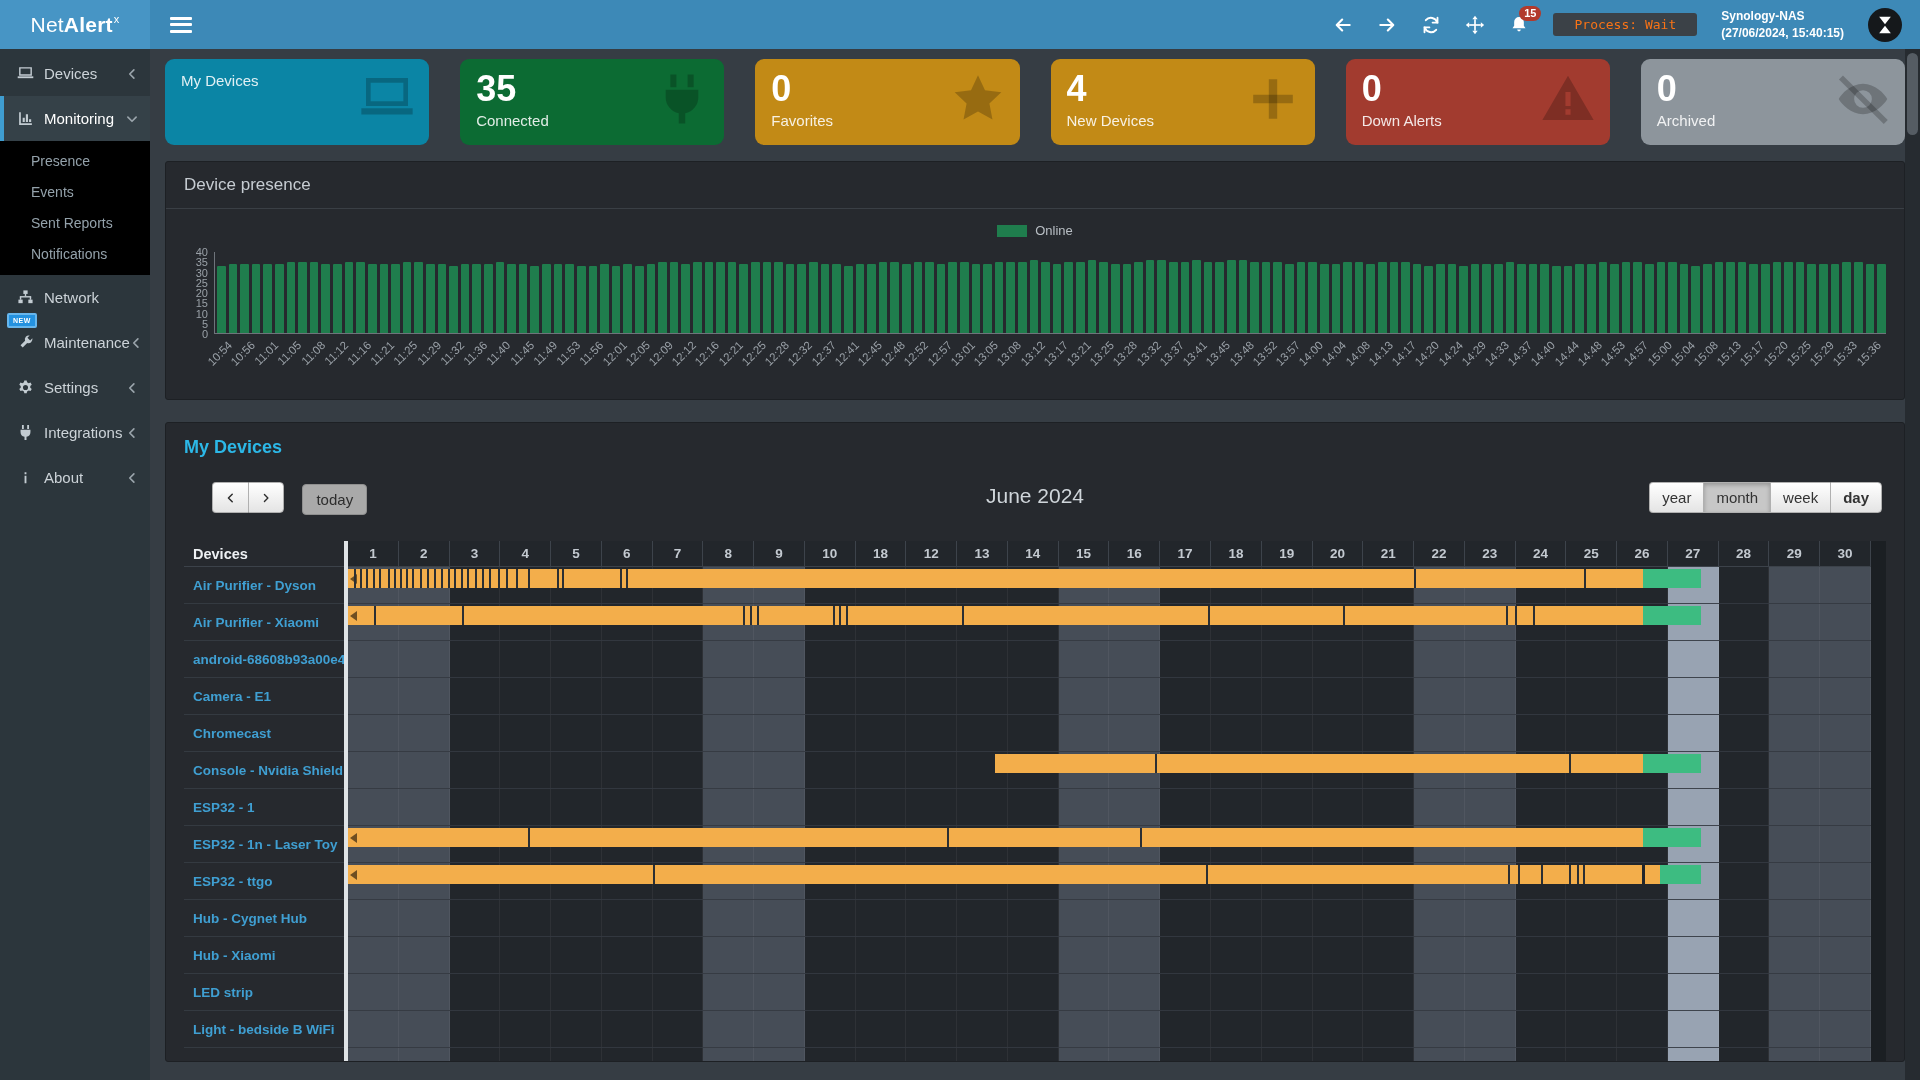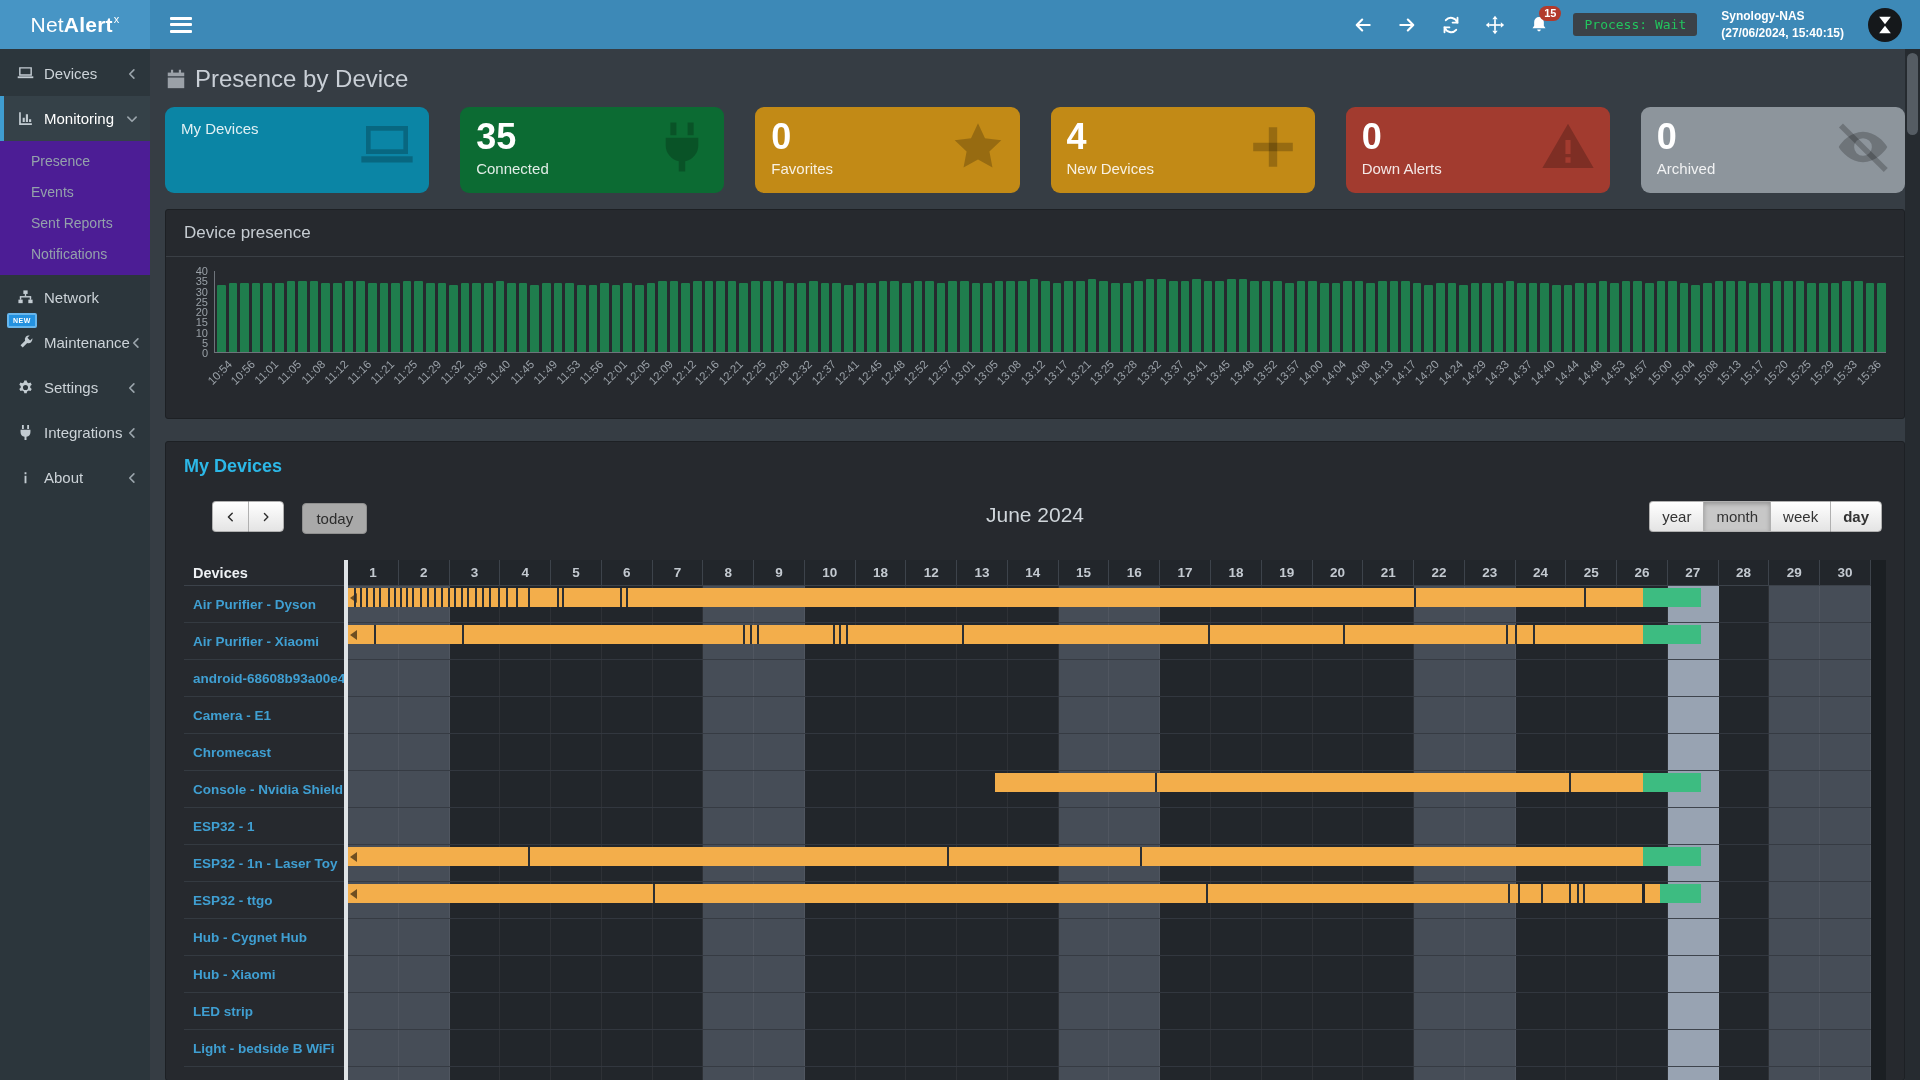--- a/index.html
+++ b/index.html
@@ -15,41 +15,41 @@
   .brand sup { font-size:11px; margin-left:1px; top:-6px; position:relative; }
   .nav-main { flex:1; display:flex; align-items:center; padding:0 18px 0 20px; }
   .hamburger { width:22px; height:16px; display:flex; flex-direction:column; justify-content:space-between; cursor:pointer; }
   .hamburger span { height:3px; background:#fff; border-radius:1px; }
   .nav-right { margin-left:auto; display:flex; align-items:center; gap:24px; }
   .nav-ic { width:20px; height:20px; color:#fff; cursor:pointer; position:relative; }
   .nav-ic svg { width:100%; height:100%; }
   .bell-wrap { position:relative; }
   .badge { position:absolute; top:-9px; right:-12px; background:#b23a2c; color:#fff; font-size:11px; font-weight:bold;
            padding:1px 5px; border-radius:8px; line-height:13px; }
-  .proc-box { background:#3b4147; border-radius:3px; padding:4px 11px; font-family:"DejaVu Sans Mono", monospace;
-              font-size:13px; color:#22c55e; }
+  .proc-box { background:#3b4147; border-radius:3px; padding:4px 21px; font-family:"DejaVu Sans Mono", monospace;
+              font-size:13px; color:#f97316; }
   .host-block { font-size:12px; font-weight:bold; line-height:1.35; text-align:left; }
   .avatar { width:34px; height:34px; border-radius:50%; background:#15181b; display:flex; align-items:center;
             justify-content:center; cursor:pointer; }
   .avatar svg { width:20px; height:20px; }
 
   
   .body-row { flex:1; display:flex; min-height:0; }
   .sidebar { width:150px; flex:none; background:#2c363c; color:#ccd3d8; padding-top:2px; }
   .content { flex:1; min-width:0; padding:10px 15px 0 15px; overflow:hidden; }
 
   
   .side-item { position:relative; height:45px; display:flex; align-items:center; padding:0 12px 0 17px;
                font-size:15px; cursor:pointer; }
   .side-item .side-icon { width:17px; height:17px; margin-right:10px; color:#c3ccd2; flex:none; }
   .side-icon svg, .chev svg { width:100%; height:100%; display:block; }
   .side-label { flex:1; white-space:nowrap; }
   .chev { width:12px; height:12px; color:#9aa4ab; flex:none; }
   .side-item.active { background:#354148; border-left:4px solid #3f9dd0; padding-left:13px; color:#fff; }
-  .submenu { background:#4c1d95; padding:4px 0 6px 0; }
+  .submenu { background:#000000; padding:4px 0 6px 0; }
   .sub-item { height:31px; display:flex; align-items:center; padding-left:31px; font-size:14px; color:#94a2ab; cursor:pointer; }
   .new-badge { position:absolute; left:7px; top:-7px; background:#2492e0; border:2px solid #67b6ec; color:#fff;
                font-size:7px; font-weight:bold; padding:2px 4px; border-radius:2px; letter-spacing:.5px; }
 
   
   .page-header { display:flex; align-items:center; gap:8px; margin:6px 0 14px 0; color:#c9cfd6; }
   .page-header .ph-icon { width:22px; height:22px; color:#9ba1a8; }
   .ph-icon svg { width:100%; height:100%; }
   .page-header h1 { font-size:24px; font-weight:normal; }
 
@@ -280,28 +280,20 @@
           <span class="chev">
             <svg viewBox="0 0 16 16" fill="none" stroke="currentColor" stroke-width="2.2" stroke-linecap="round" stroke-linejoin="round">
               <path d="M10.5 2.5 5 8l5.5 5.5"></path>
             </svg>
           </span>
         </div>
       </nav>
 
     <main class="content">
 
-      <div class="page-header">
-        <span class="ph-icon" id="ph-cal-icon"><svg viewBox="0 0 24 24" fill="currentColor">
-              <path d="M6.5 2h2.4v4.5H6.5zM15.1 2h2.4v4.5h-2.4z"></path>
-              <path d="M3 5h18v4H3z"></path>
-              <path d="M3 10.4h18V22H3z"></path>
-            </svg></span>
-        <h1>Presence by Device</h1>
-      </div>
 
       <div class="cards" id="cards">
           <div class="card" style="background: rgb(11, 133, 165);">
             <div class="card-label">My Devices</div>
             <span class="card-icon"><svg viewBox="0 0 24 24">
                 <path d="M4 4h16v10H4z" fill="none" stroke="currentColor" stroke-width="2"></path>
                 <path d="M1 16h22v2.6H1z" fill="currentColor"></path>
               </svg></span>
           </div>
           <div class="card" style="background: rgb(12, 107, 51);">
@@ -340,20 +332,24 @@
             <span class="card-icon"><svg viewBox="0 0 24 24" fill="currentColor">
                 <path fill-rule="evenodd" d="M12 5.5c5.2 0 9.2 4.3 10.4 6.5C21.2 14.2 17.2 18.5 12 18.5S2.8 14.2 1.6 12C2.8 9.8 6.8 5.5 12 5.5zm0 2.7A3.8 3.8 0 1 0 12 15.8 3.8 3.8 0 0 0 12 8.2z"></path>
                 <path d="M3.4 1.9 22.6 21l-1.7 1.7L1.7 3.6z"></path>
               </svg></span>
           </div>
         </div>
 
       <section class="panel presence-panel">
         <div class="panel-header">Device presence</div>
         <div class="panel-body">
+          <div class="legend">
+            <span class="swatch"></span>
+            <span>Online</span>
+          </div>
           <div class="chart">
             <div class="y-axis" id="y-axis">
                 <span class="ytick" style="top: 76px;">0</span>
                 <span class="ytick" style="top: 65.75px;">5</span>
                 <span class="ytick" style="top: 55.5px;">10</span>
                 <span class="ytick" style="top: 45.25px;">15</span>
                 <span class="ytick" style="top: 35px;">20</span>
                 <span class="ytick" style="top: 24.75px;">25</span>
                 <span class="ytick" style="top: 14.5px;">30</span>
                 <span class="ytick" style="top: 4.25px;">35</span>

